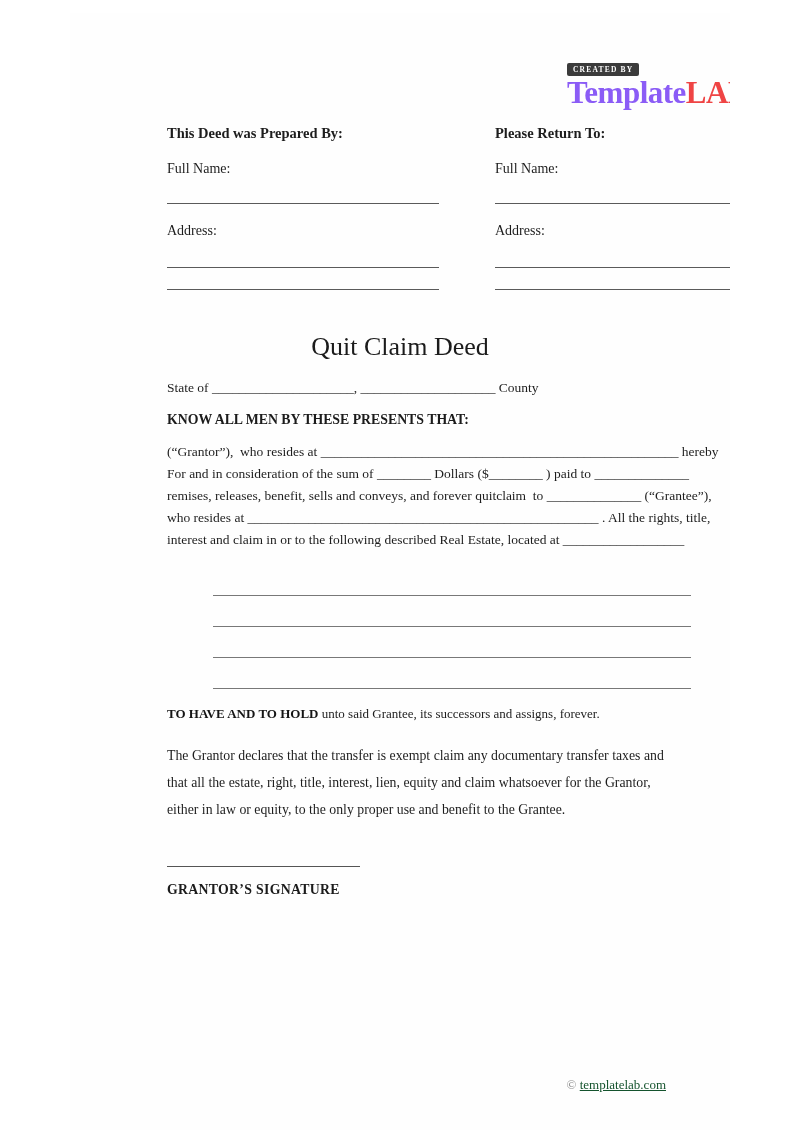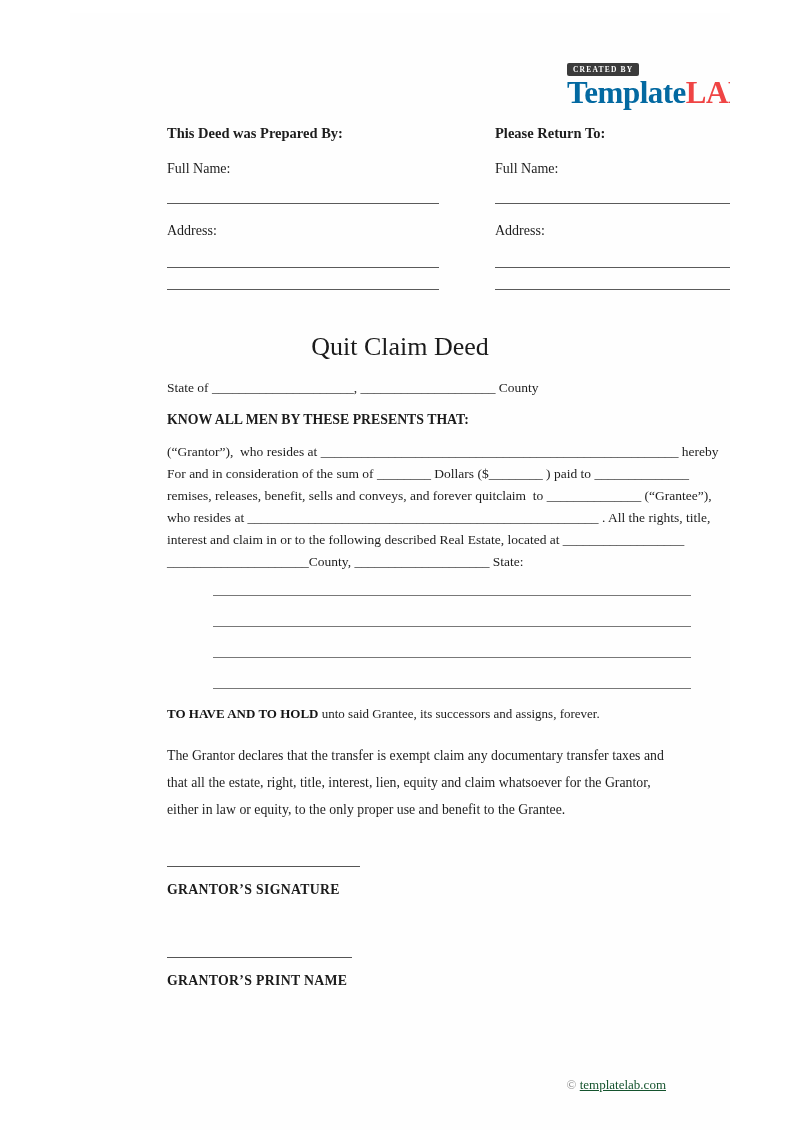--- a/index.html
+++ b/index.html
@@ -17,21 +17,21 @@
 
   
   .logo { position: absolute; left: 497px; top: 45px; }
   .logo-badge {
     display: inline-block;
     background: #3b3b3b; color: #ffffff;
     font-size: 7.5px; font-weight: bold; letter-spacing: 1.2px;
     padding: 2px 6px; border-radius: 2px;
   }
   .logo-brand { font-size: 31px; font-weight: bold; letter-spacing: -0.5px; line-height: 1.05; margin-top: 1px; white-space: nowrap; }
-  .brand-primary { color: #0369a1; }
+  .brand-primary { color: #8b5cf6; }
   .brand-accent { color: #ef4444; }
 
   
   .addr-col { position: absolute; top: 112px; width: 272px; font-size: 14px; color: #1d1d1d; }
   .col-left { left: 97px; }
   .col-right { left: 425px; }
   .addr-title { font-weight: bold; font-size: 14.5px; }
   .addr-label { margin-top: 19px; }
   .rule { height: 0; border-top: 1.6px solid #5a5a5a; }
   .rule-fullname { margin-top: 26px; }
@@ -102,21 +102,20 @@
   <div class="state-line">State of _____________________, ____________________ County</div>
 
   <div class="presents-line">KNOW ALL MEN BY THESE PRESENTS THAT:</div>
 
   <div class="body-par">
     <div class="par-line">(“Grantor”),  who resides at _____________________________________________________ hereby</div>
     <div class="par-line">For and in consideration of the sum of ________ Dollars ($________ ) paid to ______________</div>
     <div class="par-line">remises, releases, benefit, sells and conveys, and forever quitclaim  to ______________ (“Grantee”),</div>
     <div class="par-line">who resides at ____________________________________________________ . All the rights, title,</div>
     <div class="par-line">interest and claim in or to the following described Real Estate, located at __________________</div>
-    <div class="par-line">_____________________County, ____________________ State:</div>
   </div>
 
   <div class="desc-lines">
     <div class="desc-rule"></div>
     <div class="desc-rule"></div>
     <div class="desc-rule"></div>
     <div class="desc-rule"></div>
   </div>
 
   <div class="to-have"><b>TO HAVE AND TO HOLD</b><span> unto said Grantee, its successors and assigns, forever.</span></div>
@@ -125,22 +124,18 @@
     <div class="par-line">The Grantor declares that the transfer is exempt claim any documentary transfer taxes and</div>
     <div class="par-line">that all the estate, right, title, interest, lien, equity and claim whatsoever for the Grantor,</div>
     <div class="par-line">either in law or equity, to the only proper use and benefit to the Grantee.</div>
   </div>
 
   <div class="sig-block sig-top">
     <div class="sig-rule"></div>
     <div class="sig-label">GRANTOR’S SIGNATURE</div>
   </div>
 
-  <div class="sig-block sig-bottom">
-    <div class="sig-rule sig-rule-short"></div>
-    <div class="sig-label">GRANTOR’S PRINT NAME</div>
-  </div>
 
   <div class="footer">
     <span>© </span><span class="footer-link">templatelab.com</span>
   </div>
 
 </div>
 
 </body></html>

